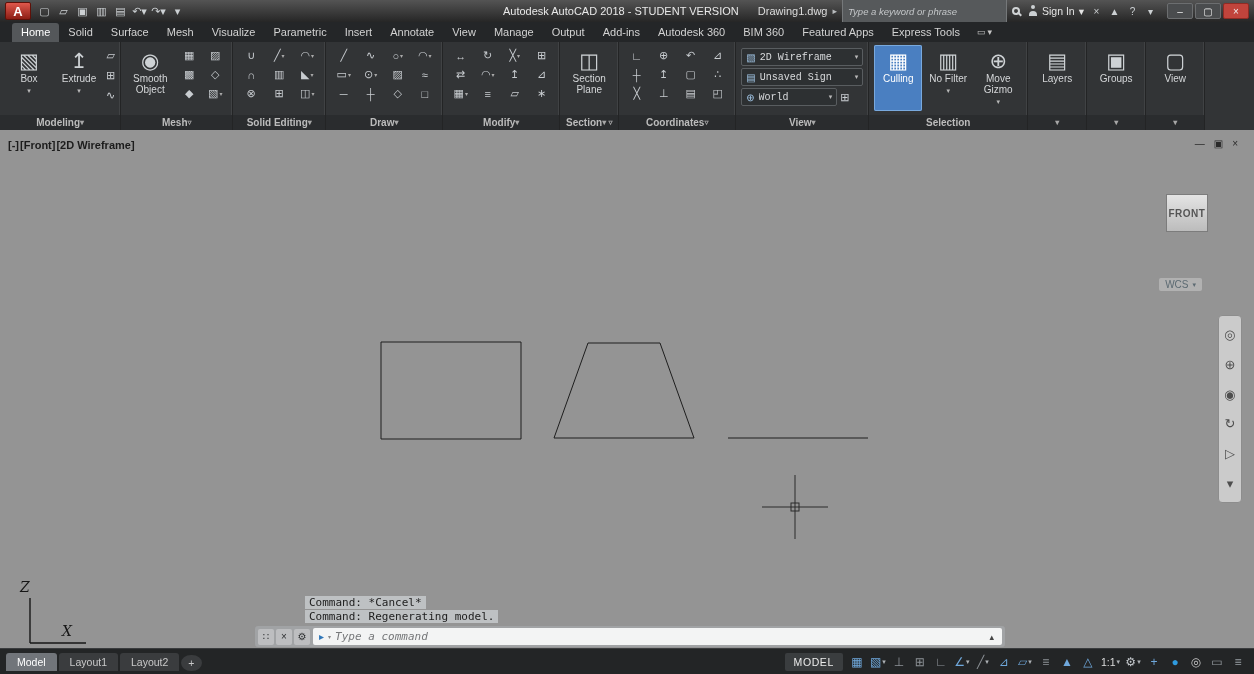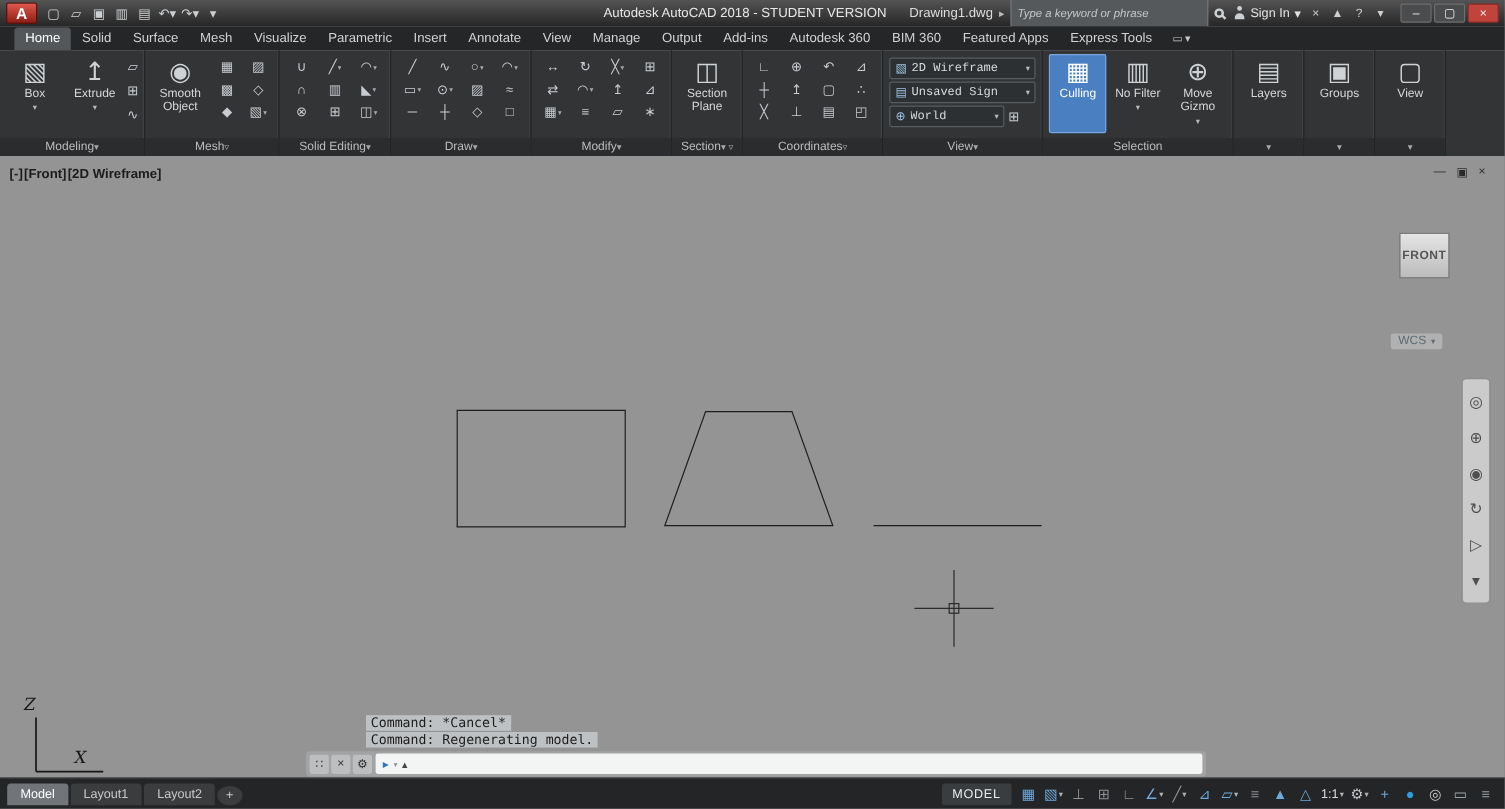--- a/index.html
+++ b/index.html
@@ -32,21 +32,21 @@
   
   .tabsrow{position:absolute; top:22px; left:0; right:0; height:20px; background:#242628; display:flex; align-items:flex-end; padding-left:12px;}
   .rtab{font-size:11px; color:#d2d2d2; padding:3px 9px 4px; border-radius:3px 3px 0 0; display:inline-flex;}
   .rtab.active{background:#54575a; color:#fff;}
   .ribbon-min{order:99; margin-left:8px; align-self:center; display:inline-flex; align-items:center; gap:2px; color:#c6c6c6; font-size:9px;}
 
   
   .ribbon{position:absolute; top:42px; left:0; right:0; height:88px; background:#323436; display:flex;}
   .panel{display:flex; flex-direction:column; border-right:1px solid #232425; box-shadow:inset -1px 0 0 #404244;}
   .pbody{flex:1; display:flex; align-items:flex-start; gap:3px; padding:3px 5px 1px;}
-  .plabel{height:15px; background:#2a2c2e; color:#bcbcbc; font-size:10px; display:flex; align-items:center; justify-content:center; gap:0; padding:0 4px; white-space:nowrap;}
+  .plabel{height:15px; background:#2a2c2e; color:#bcbcbc; font-size:10px; display:flex; align-items:center; justify-content:center; gap:0; padding:0 4px; white-space:nowrap;font-weight:bold;}
   .psuffix{font-size:8px; color:#a7a7a7;}
   .bigrow{display:flex; gap:2px; align-items:flex-start;}
   .bigbtn{display:flex; flex-direction:column; align-items:center; width:48px; min-height:66px; color:#d5d7d9; font-size:10px; line-height:11px; text-align:center; border-radius:2px; padding-top:3px;}
   .bigbtn .glyph{font-size:21px; line-height:25px; color:#ced2d5;}
   .bigbtn .arr{font-size:7px; margin-top:1px; color:#b8b8b8;}
   .bigbtn.active{background:var(--accent); box-shadow:inset 0 0 0 1px #79a9dd;}
   .bigbtn.active .glyph,.bigbtn.active .lbl{color:#fff;}
   .smcol{display:flex; flex-direction:column; gap:3px; padding-top:2px;}
   .smgrid{display:grid; gap:2px 2px; align-content:start; padding-top:2px;}
   .sg2{grid-template-columns:repeat(2,24px);}
@@ -660,20 +660,21 @@
           <span class="dock-icon">
             <span class="glyph">×</span>
           </span>
           <span class="dock-icon">
             <span class="glyph">⚙</span>
           </span>
         </span>
       <div class="cmd-field">
         <span class="cmd-prompt">▸</span>
         <span class="arr">▾</span>
+        <input class="cmd-input" placeholder="Type a command" style="">
         <span class="cmd-up">▴</span>
       </div>
     </div>
   </div>
 
   <div class="bottombar">
     <div class="layout-tabs">
         <span class="ltab active">
           <span class="lbl">Model</span>
         </span>

